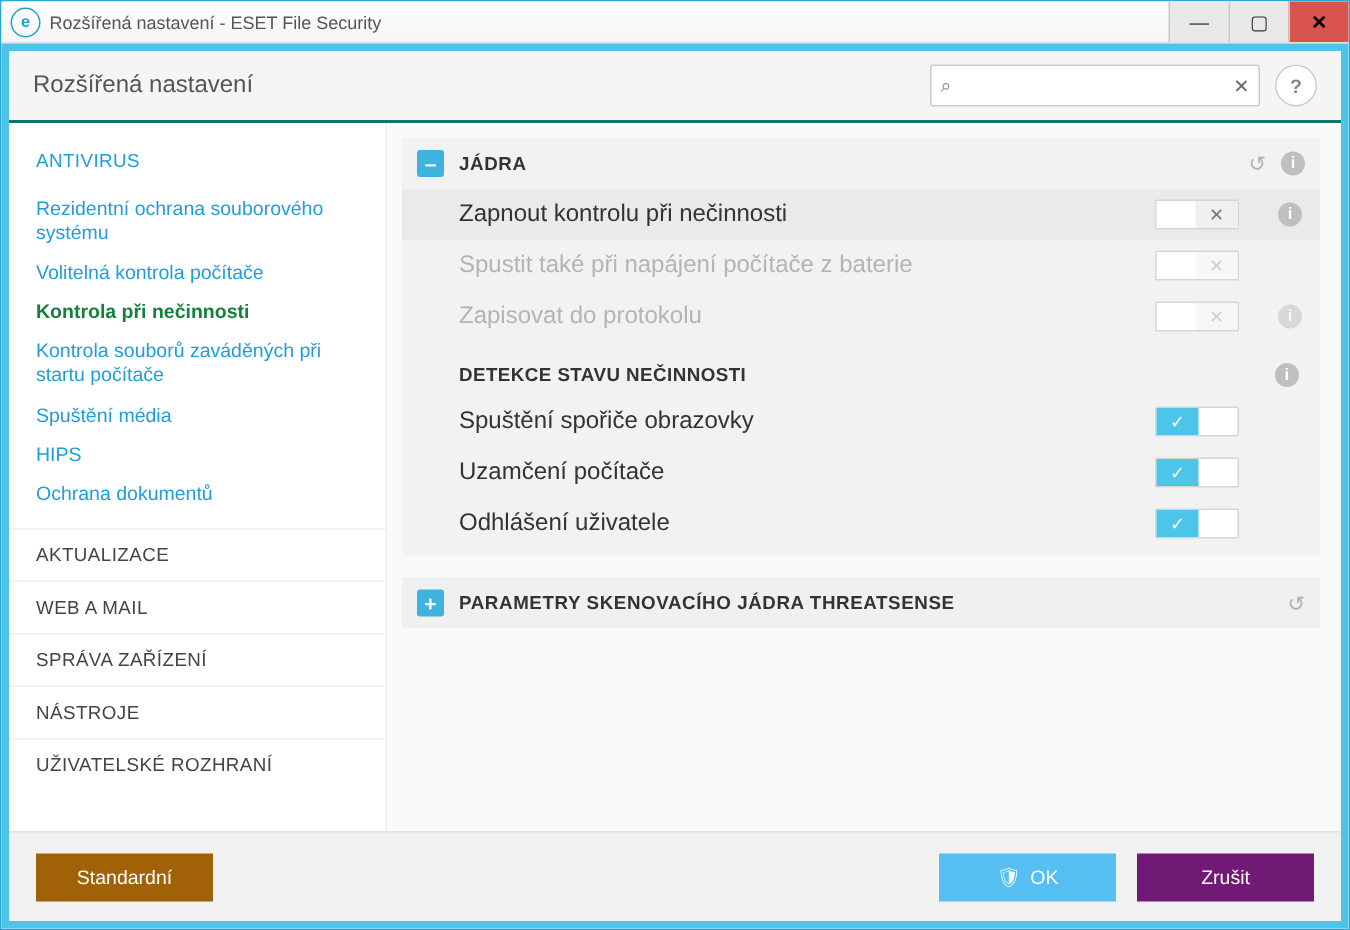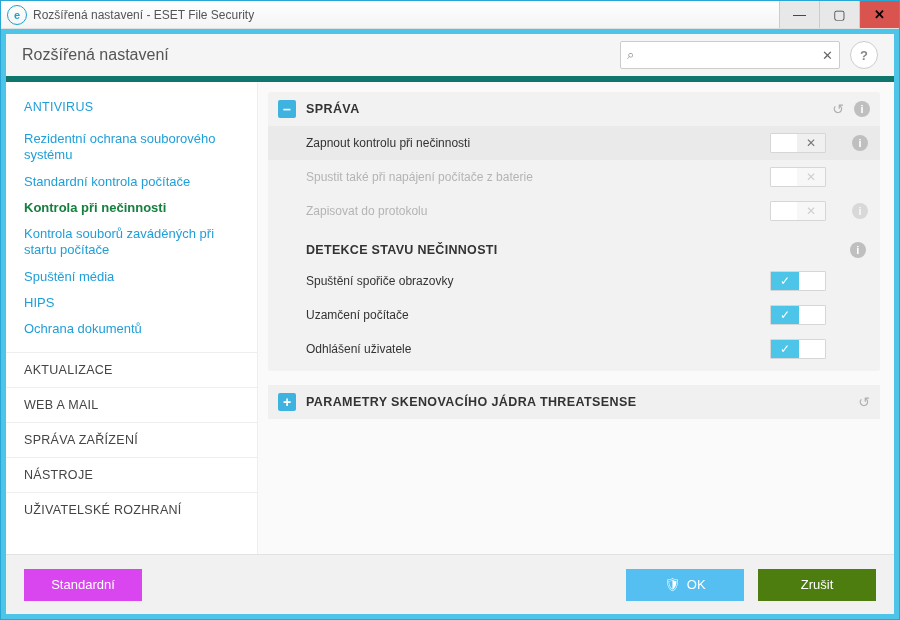--- a/index.html
+++ b/index.html
@@ -5,21 +5,21 @@
   * { box-sizing: border-box; }
   html, body { margin:0; padding:0; font-family: "Segoe UI", Arial, sans-serif; font-size:13px; color:#333; }
   .window { width:900px; height:620px; border:1px solid #2aa6d4; background:#fff; position:relative; display:flex; flex-direction:column;}
   .titlebar { height:28px; background:linear-gradient(#ffffff,#f4f4f4); border-bottom:1px solid #e0e0e0; display:flex; align-items:center; }
   .titlebar .app-icon { width:20px; height:20px; margin:0 6px; display:flex; align-items:center; justify-content:center; color:#1ba4c9; font-weight:bold; border:1px solid #1ba4c9; border-radius:50%; font-size:11px;}
   .titlebar .title { flex:1; font-size:12px; color:#555; }
   .winbtns { display:flex; height:100%;}
   .winbtn { width:40px; height:100%; display:flex; align-items:center; justify-content:center; border-left:1px solid #ccc; background:#e8e8e8; font-size:13px;}
   .winbtn.close { background:#d9534f; color:#000; font-weight:bold;}
   .frame { flex:1; border:5px solid #4cc5e9; display:flex; flex-direction:column; background:#fff; }
-  .topbar { height:48px; background:#f5f5f5; border-bottom:6px solid #0f766e; display:flex; align-items:center; padding:0 16px; gap:10px;}
+  .topbar { height:48px; background:#f5f5f5; border-bottom:2px solid #0f766e; display:flex; align-items:center; padding:0 16px; gap:10px;}
   .topbar .heading { flex:1; font-size:16px; color:#555;}
   .searchbox { width:220px; height:28px; background:#fff; border:1px solid #ccc; border-radius:2px; display:flex; align-items:center; padding:0 6px; gap:6px; color:#888;}
   .searchbox input { flex:1; border:none; outline:none; font-size:12px; background:transparent;}
   .helpbtn { width:28px; height:28px; border:1px solid #ccc; border-radius:50%; display:flex; align-items:center; justify-content:center; color:#888; font-weight:bold; background:#fff;}
   .body { flex:1; display:flex; min-height:0;}
   .sidebar { width:252px; background:#fff; border-right:1px solid #eee; padding:12px 0 0 0; overflow:auto;}
   .side-section { font-size:12.5px; color:#444; padding:10px 18px; border-top:1px solid #eee; letter-spacing:0.3px;}
   .side-section.first{border-top:none; color:#1f9ed8; padding-top:6px;}
   .subitems { padding:2px 0 10px 0;}
   .subitem { display:block; padding:5px 18px 5px 18px; color:#1f9ed8; font-size:13px; line-height:1.25; cursor:pointer;}
@@ -27,36 +27,36 @@
   .content { flex:1; background:#fafafa; padding:10px 14px 10px 10px; overflow:auto;}
   .panel { background:#f2f2f2; border-radius:2px; margin-bottom:14px;}
   .panel-head { display:flex; align-items:center; padding:8px 10px; gap:10px;}
   .expicon { width:18px; height:18px; background:#3fb3e0; color:#fff; font-weight:bold; display:flex; align-items:center; justify-content:center; font-size:14px; border-radius:2px;}
   .panel-title { flex:1; font-weight:bold; font-size:12.5px; letter-spacing:0.4px; color:#333;}
   .panel-actions { display:flex; gap:10px; align-items:center;}
   .undo-icon, .info-icon { color:#b0b0b0; font-size:14px;}
   .info-icon { width:16px; height:16px; border-radius:50%; background:#bfbfbf; color:#fff; display:flex; align-items:center; justify-content:center; font-size:11px; font-style:normal; font-weight:bold;}
   .row { display:flex; align-items:center; padding:7px 10px 7px 38px; gap:10px;}
   .row.alt { background:#eaeaea;}
-  .row .label { flex:1; font-size:12px;}
+  .row .label { flex:1; font-size:16px;}
   .row.disabled .label { color:#b4b4b4;}
   .row .ctl { width:70px; display:flex; justify-content:flex-start;}
   .row .rinfo { width:20px; display:flex; justify-content:center;}
   .toggle { width:56px; height:20px; background:#fff; border:1px solid #d6d6d6; position:relative; border-radius:1px; cursor:pointer;}
   .toggle .knob { position:absolute; top:0; width:28px; height:18px; display:flex; align-items:center; justify-content:center; font-size:12px;}
   .toggle.off .knob { right:0; background:#f0f0f0; color:#777;}
   .toggle.off.disabled .knob { color:#cfcfcf; background:#f7f7f7;}
   .toggle.on .knob { left:0; background:#4cc5e9; color:#fff;}
   .subhdr { padding:14px 10px 6px 38px; font-weight:bold; font-size:12.5px; letter-spacing:0.3px; color:#333; display:flex; align-items:center;}
   .subhdr .spacer{flex:1;}
   .panel.collapsed .panel-head { background:#f0f0f0;}
   .footer { height:60px; background:#f1f1f1; border-top:1px solid #e2e2e2; display:flex; align-items:center; padding:0 18px; gap:14px;}
   .btn { height:32px; min-width:118px; display:flex; align-items:center; justify-content:center; font-size:13px; cursor:pointer; border:none;}
-  .btn.gray { background:#d946ef; color:#fff;}
-  .btn.gray2 { background:#4d7c0f; color:#fff;}
+  .btn.gray { background:#a16207; color:#fff;}
+  .btn.gray2 { background:#701a75; color:#fff;}
   .btn.blue { background:#54bff0; color:#fff; gap:6px;}
   .ft-spacer{flex:1;}
 </style>
 </head>
 <body>
 
 <div class="window">
   <div class="titlebar">
     <div class="app-icon">e</div>
     <div class="title">Rozšířená nastavení - ESET File Security</div>
@@ -76,40 +76,40 @@
         <span style="color:#666;font-size:13px;">✕</span>
       </div>
       <div class="helpbtn">?</div>
     </div>
 
     <div class="body">
       <div class="sidebar">
         <div class="side-section first">ANTIVIRUS</div>
         <div class="subitems">
           <span class="subitem">Rezidentní ochrana souborového systému</span>
-          <span class="subitem">Standardní kontrola počítače</span>
+          <span class="subitem">Volitelná kontrola počítače</span>
           <span class="subitem active">Kontrola při nečinnosti</span>
           <span class="subitem">Kontrola souborů zaváděných při startu počítače</span>
           <span class="subitem">Spuštění média</span>
           <span class="subitem">HIPS</span>
           <span class="subitem">Ochrana dokumentů</span>
         </div>
         <div class="side-section">AKTUALIZACE</div>
         <div class="side-section">WEB A MAIL</div>
         <div class="side-section">SPRÁVA ZAŘÍZENÍ</div>
         <div class="side-section">NÁSTROJE</div>
         <div class="side-section">UŽIVATELSKÉ ROZHRANÍ</div>
       </div>
 
       <div class="content">
 
         <div class="panel">
           <div class="panel-head">
             <div class="expicon">–</div>
-            <div class="panel-title">SPRÁVA</div>
+            <div class="panel-title">JÁDRA</div>
             <div class="panel-actions">
               <span class="undo-icon">↺</span>
               <span class="info-icon">i</span>
             </div>
           </div>
 
           <div class="row alt">
             <div class="label">Zapnout kontrolu při nečinnosti</div>
             <div class="ctl">
                 <div class="toggle off">

